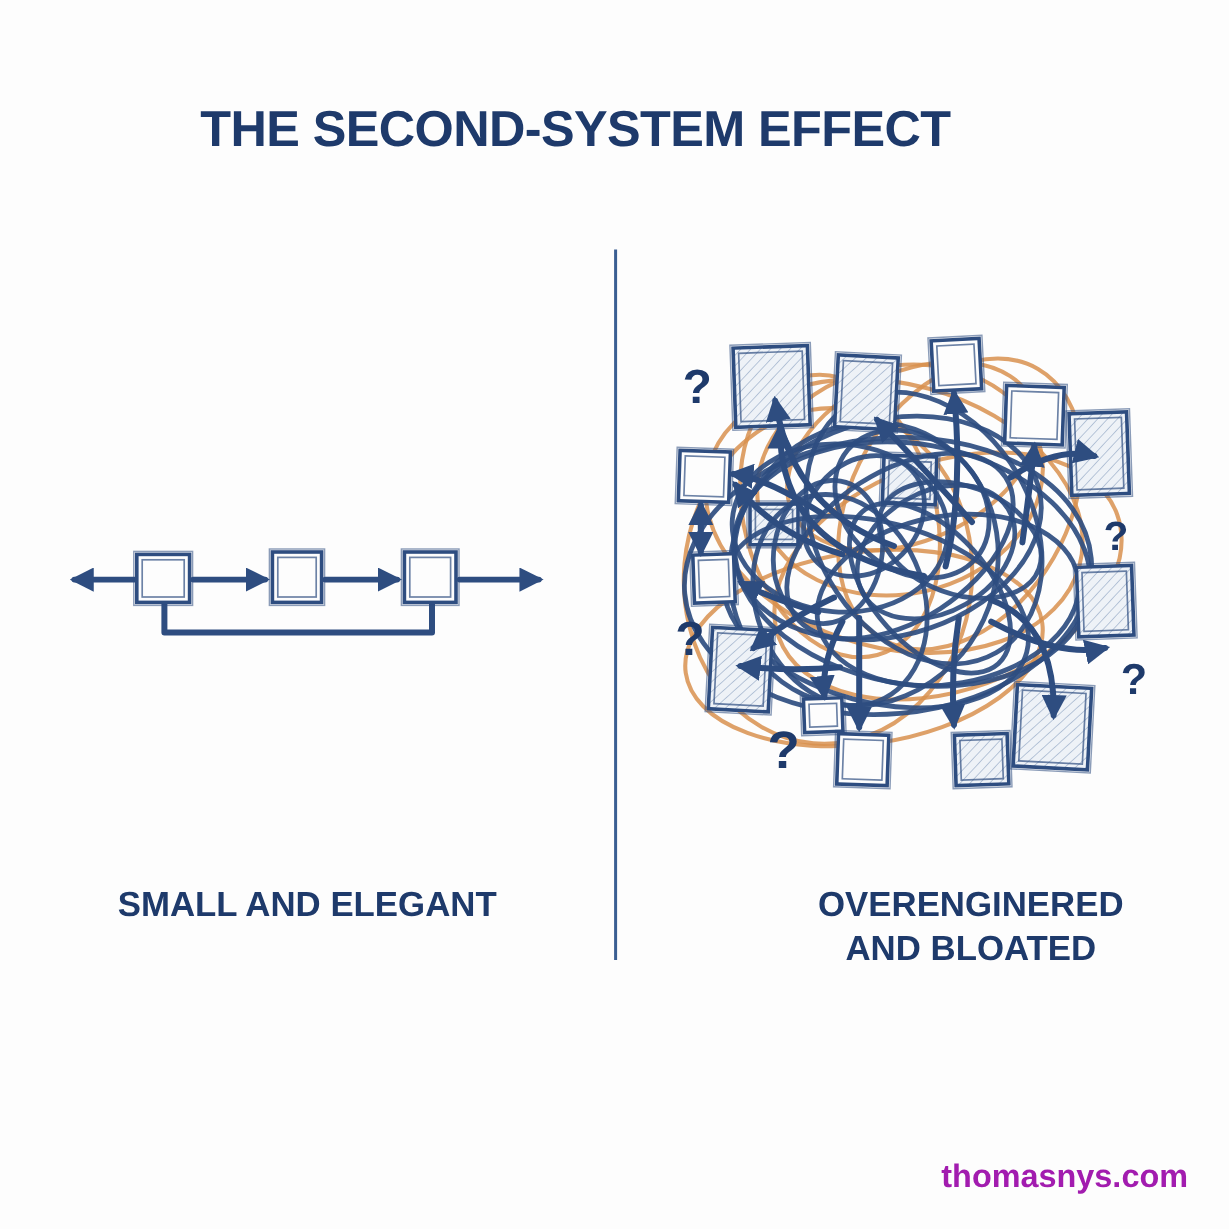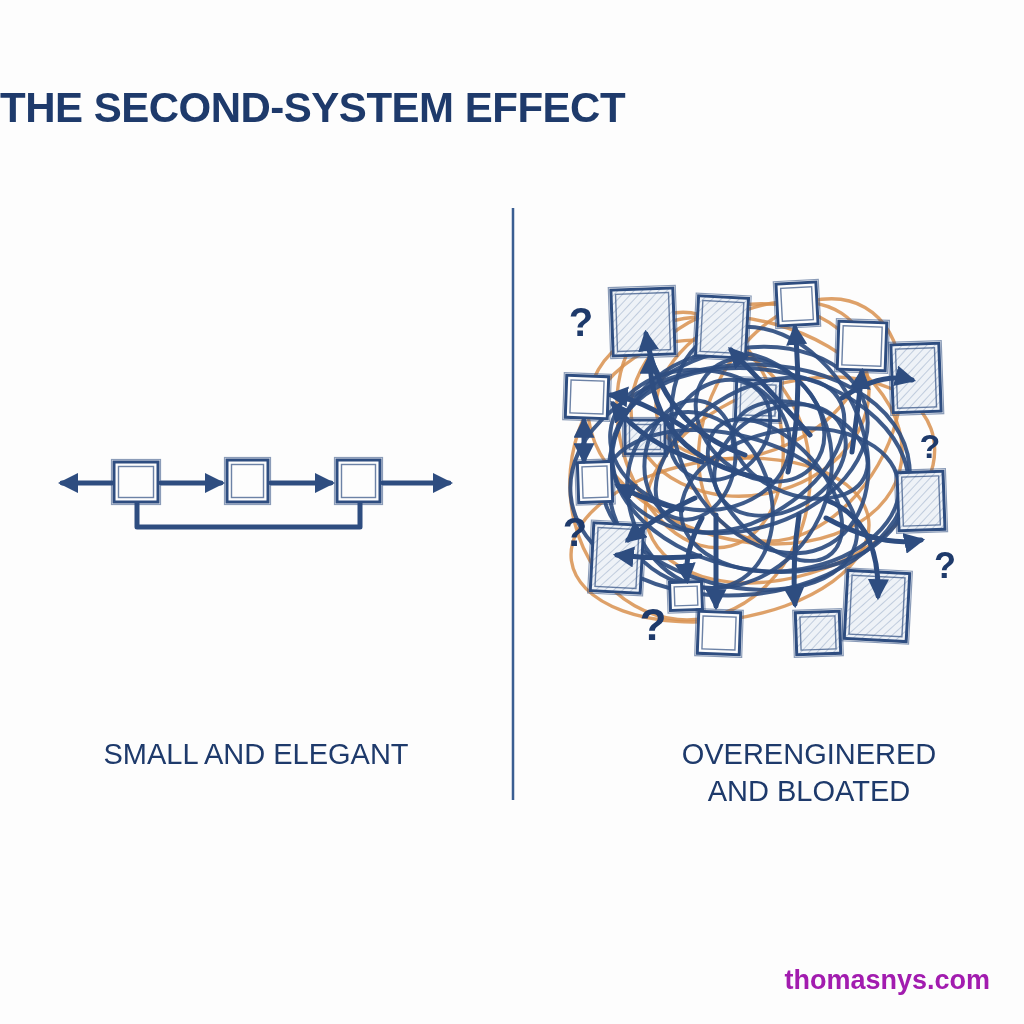--- a/index.html
+++ b/index.html
@@ -2,26 +2,26 @@
 <html><head>
 <meta charset="utf-8">
 <style>
   html,body{margin:0;padding:0;}
   body{
     width:1024px;height:1024px;position:relative;overflow:hidden;
     background:#fdfdfd;font-family:"Liberation Sans",sans-serif;
   }
   #diagram-svg{position:absolute;left:0;top:0;width:1024px;height:1024px;}
   .page-title{
-    position:absolute;top:84px;left:0;width:959px;
+    position:absolute;top:84px;left:0;width:959px;text-align:center;
     font-size:42px;font-weight:bold;letter-spacing:-0.5px;color:#1e3a6b;
   }
   .panel-label{
     position:absolute;top:736px;text-align:center;
-    font-size:29px;font-weight:normal;color:#1e3a6b;line-height:37px;
+    font-size:29px;font-weight:bold;color:#1e3a6b;line-height:37px;
   }
   .panel-label.left{left:0;width:512px;}
   .panel-label.right{left:524px;width:484px;margin-left:43px;}
   .watermark{
     position:absolute;top:965px;right:34px;
     font-size:27px;font-weight:bold;color:#a21caf;
   }
 </style>
 </head>
 <body>

